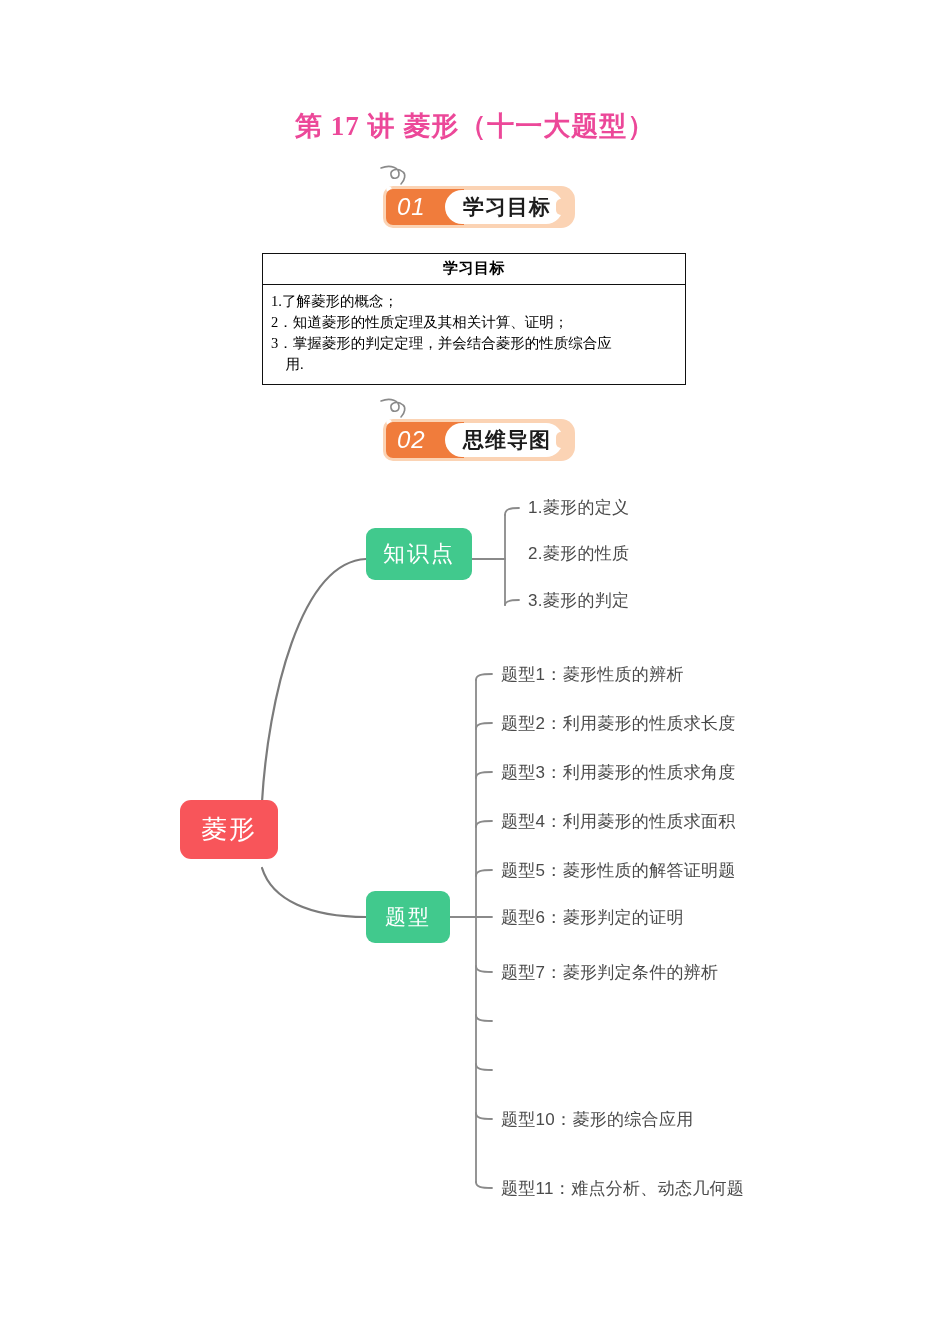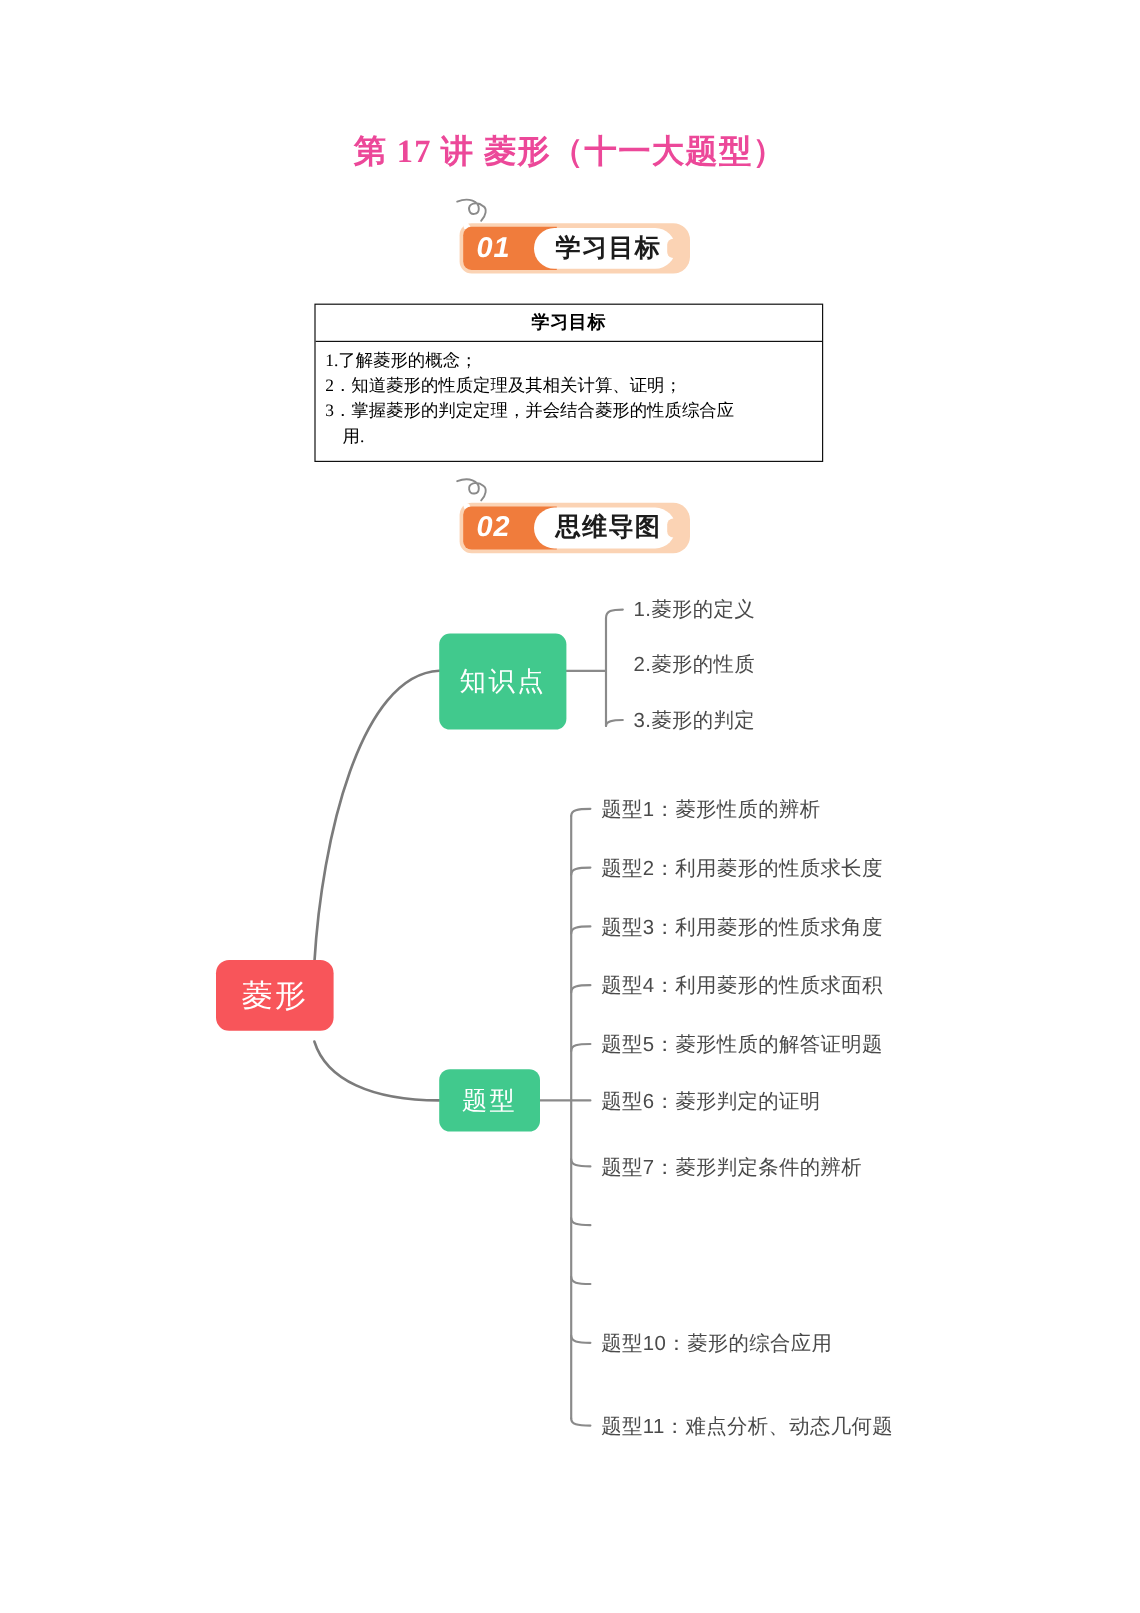--- a/index.html
+++ b/index.html
@@ -54,21 +54,21 @@
     height: 36px;
     background: #f07c3c;
     border-radius: 7px 0 0 7px;
   }
   .banner-num {
     position: absolute;
     left: 14px;
     top: 5px;
     width: 60px;
     font-size: 24px;
-    font-weight: bold;
+    font-weight: normal;
     font-style: italic;
     color: #ffffff;
     letter-spacing: 1px;
     line-height: 32px;
   }
   .banner-pill {
     position: absolute;
     left: 62px;
     top: 4px;
     width: 118px;
@@ -164,21 +164,21 @@
     width: 98px;
     height: 59px;
     background: #f8555a;
     font-size: 26px;
     border-radius: 11px;
   }
   .mm-node-kp {
     left: 366px;
     top: 58px;
     width: 106px;
-    height: 80px;
+    height: 52px;
     background: #41c98d;
     font-size: 22px;
   }
   .mm-node-tx {
     left: 366px;
     top: 421px;
     width: 84px;
     height: 52px;
     background: #41c98d;
     font-size: 21px;

